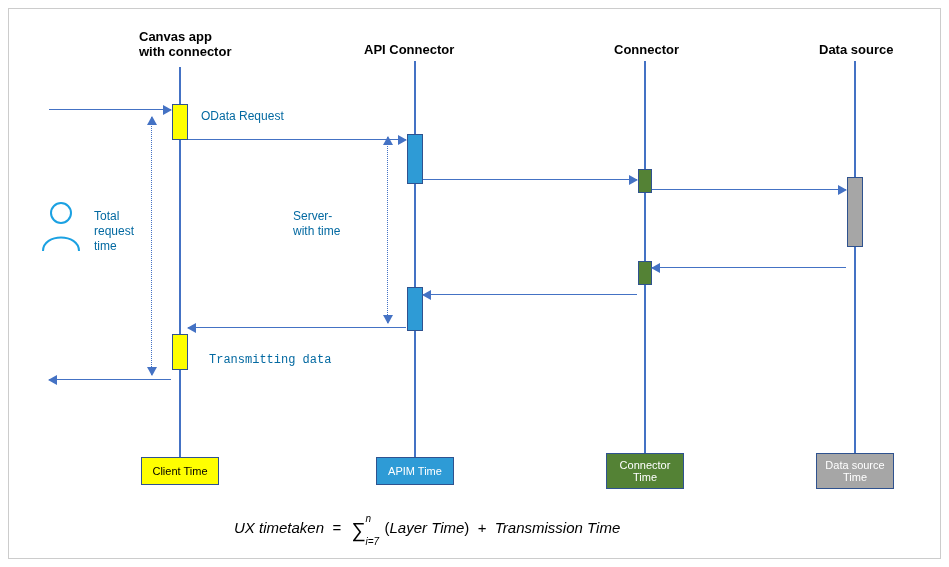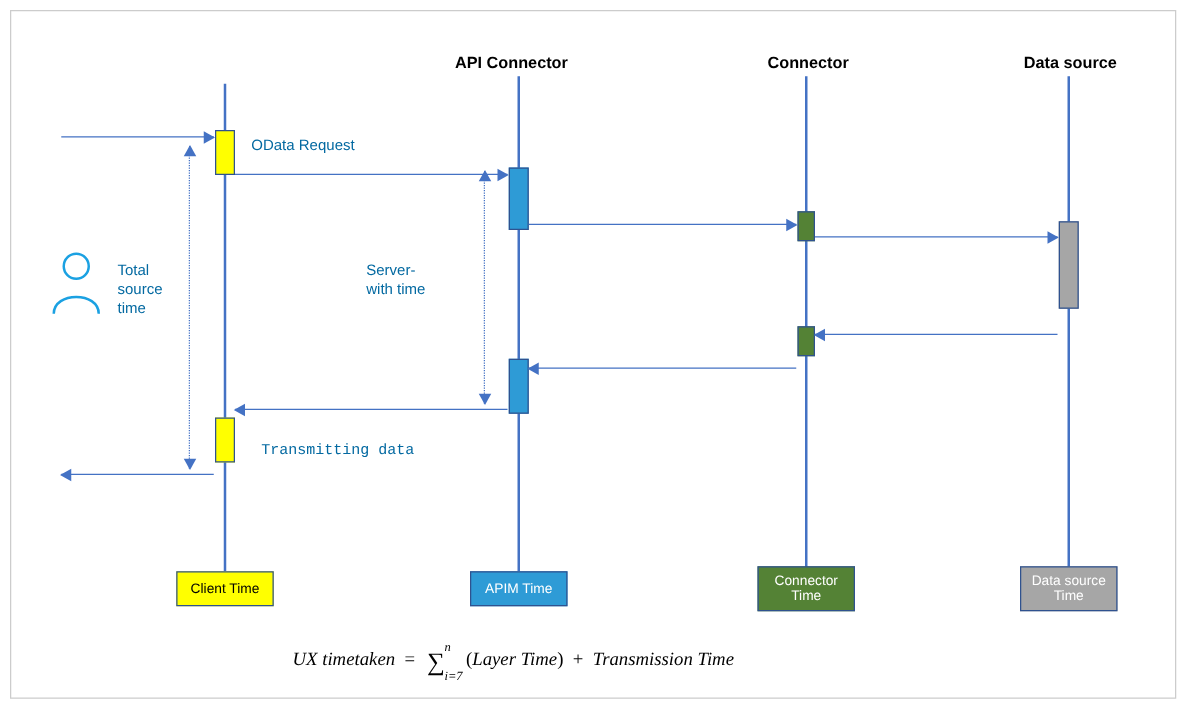--- a/index.html
+++ b/index.html
@@ -90,21 +90,21 @@
     align-items: center;
     justify-content: center;
     padding: 2px 4px;
   }
   .footbox.yellow { background: #ffff00; color:#000; }
   .footbox.blue   { background: #2e9bd6; color:#fff; }
   .footbox.green  { background: #548235; color:#fff; }
   .footbox.gray   { background: #a6a6a6; color:#fff; }
   .formula {
     position: absolute;
-    font-family: Liberation Serif, serif;
+    font-family: Liberation Sans, sans-serif;
     font-style: italic;
     font-size: 15px;
     white-space: nowrap;
   }
   .formula .sigma {
     display: inline-block;
     position: relative;
     font-style: normal;
     font-size: 20px;
     margin: 0 2px;
@@ -134,20 +134,24 @@
 <body>
 
 <div class="frame">
 <div class="stage">
 
   <svg class="user-icon" style="left:30px; top:190px; width:44px; height:54px;" viewBox="0 0 44 54">
     <circle cx="22" cy="14" r="10"></circle>
     <path d="M4 52 C4 34, 40 34, 40 52"></path>
   </svg>
 
+  <div class="header" style="left:130px; top:20px; text-align:left;">
+    <span>Canvas app</span><br>
+    <span>with connector</span>
+  </div>
   <div class="header" style="left:355px; top:33px;">API Connector</div>
   <div class="header" style="left:605px; top:33px;">Connector</div>
   <div class="header" style="left:810px; top:33px;">Data source</div>
 
   <div class="lifeline" style="left:170px; top:58px; height:390px;"></div>
   <div class="lifeline" style="left:405px; top:52px; height:396px;"></div>
   <div class="lifeline" style="left:635px; top:52px; height:396px;"></div>
   <div class="lifeline" style="left:845px; top:52px; height:396px;"></div>
 
   <div class="activation yellow" style="left:163px; top:95px; width:16px; height:36px;"></div>
@@ -199,21 +203,21 @@
   </div>
   <div class="vspan" style="left:378px; top:128px; height:186px;">
     <span class="head up"></span>
         <span class="head down"></span>
   </div>
 
   <div class="label" style="left:192px; top:100px;">OData Request</div>
   <div class="label" style="left:200px; top:344px;font-family:Liberation Mono, monospace;">Transmitting data</div>
   <div class="label" style="left:85px; top:200px;">
     <span>Total</span><br>
-    <span>source</span><br>
+    <span>request</span><br>
     <span>time</span>
   </div>
   <div class="label" style="left:284px; top:200px;">
     <span>Server-</span><br>
     <span>with time</span>
   </div>
 
   <div class="footbox blue" style="left:367px; top:448px; width:78px; height:28px;">APIM Time</div>
   <div class="footbox yellow" style="left:132px; top:448px; width:78px; height:28px;">Client Time</div>
   <div class="footbox green" style="left:597px; top:444px; width:78px; height:36px; line-height:1.1;">

